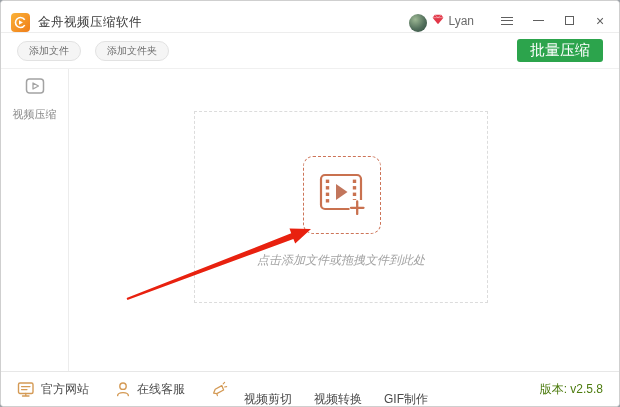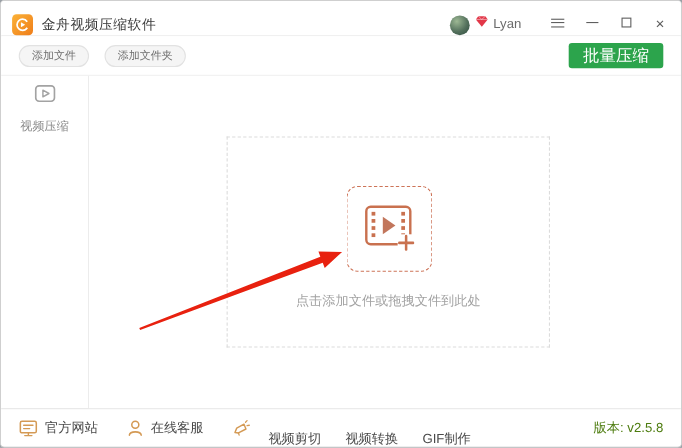--- a/index.html
+++ b/index.html
@@ -24,27 +24,27 @@
   .menu-lines::after{content:"";position:absolute;left:0;right:0;top:2.6px;border-top:1.4px solid #5f5f5f;}
   .min-line{width:11px;border-top:1.6px solid #5f5f5f;}
   .max-box{width:9px;height:9px;border:1.4px solid #5f5f5f;}
   .close-x{font-size:14px;line-height:1;color:#5f5f5f;}
   
   .toolbar{height:35px;flex:none;display:flex;align-items:center;padding:0 16px;background:#fff;}
   .pill-btn{height:20px;padding:0 11px;border:1px solid #e2e2e2;border-radius:11px;background:#f5f5f5;color:#6f6f6f;font-size:10px;display:flex;align-items:center;margin-right:14px;cursor:pointer;font-family:inherit;}
   .green-btn{margin-left:auto;height:23px;padding:0 13px;border:none;border-radius:3px;background:#2ca44c;color:#fff;font-size:15px;display:flex;align-items:center;cursor:pointer;font-family:inherit;}
   
   .body{flex:1;display:flex;border-top:1px solid #f0f0f0;min-height:0;}
-  .sidebar{width:80px;flex:none;border-right:1px solid #ececec;background:#fff;}
+  .sidebar{width:68px;flex:none;border-right:1px solid #ececec;background:#fff;}
   .side-item{height:58px;display:flex;flex-direction:column;align-items:center;justify-content:center;cursor:pointer;}
   .side-item .lbl{font-size:11px;color:#8a8a8a;margin-top:4px;}
   .side-item.active{background:#efefef;}
   .side-item.active .lbl{color:#e4724a;}
   .main{flex:1;position:relative;background:#fff;}
-  .outer-drop{position:absolute;left:125px;top:55px;width:294px;height:192px;border:1px dashed #dcdcdc;}
+  .outer-drop{position:absolute;left:125px;top:42px;width:294px;height:192px;border:1px dashed #dcdcdc;font-style:italic;}
   .inner-drop{position:absolute;left:108px;top:44px;width:78px;height:78px;border:1.6px dashed #cd7458;border-radius:10px;display:flex;align-items:center;justify-content:center;cursor:pointer;background:#fff;}
   .hint{position:absolute;left:0;right:0;top:140px;text-align:center;font-size:12px;color:#a3a3a3;}
   
   .statusbar{height:35px;flex:none;border-top:1px solid #e7e7e7;display:flex;align-items:center;padding:0 16px;background:#fff;font-size:12px;color:#4a4a4a;}
   .sb-group{display:flex;align-items:center;margin-right:26px;cursor:pointer;}
   .sb-group .ico{margin-right:6px;display:flex;}
   .sb-link{margin-right:22px;cursor:pointer;margin-top:20px;}
   .version{margin-left:auto;color:#4d7c0f;}
   
   .arrow-overlay{position:absolute;inset:0;width:620px;height:407px;pointer-events:none;z-index:20;}

